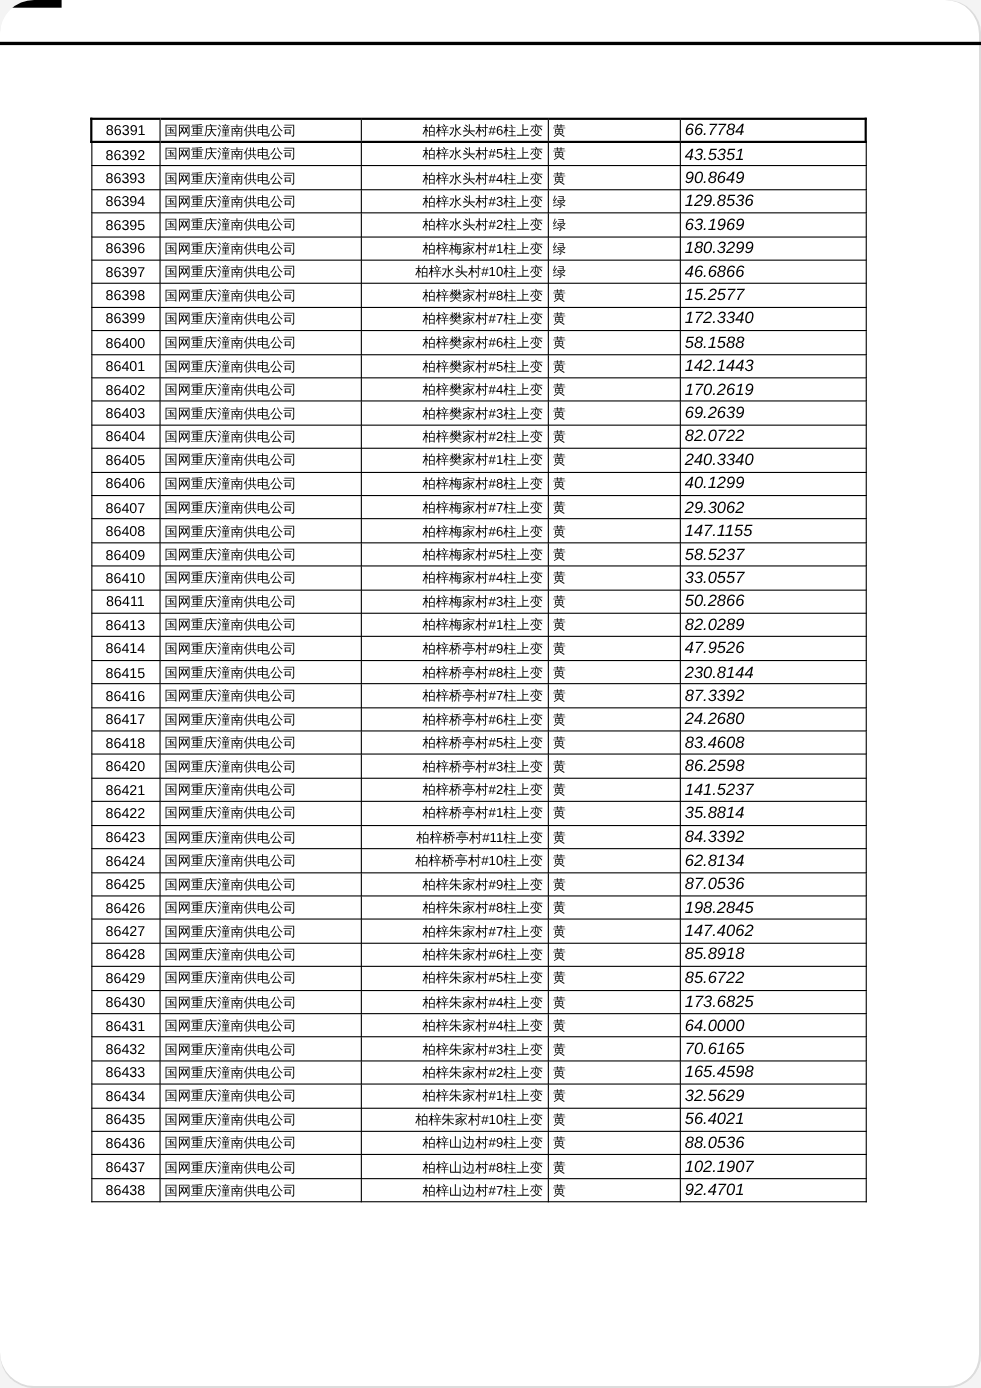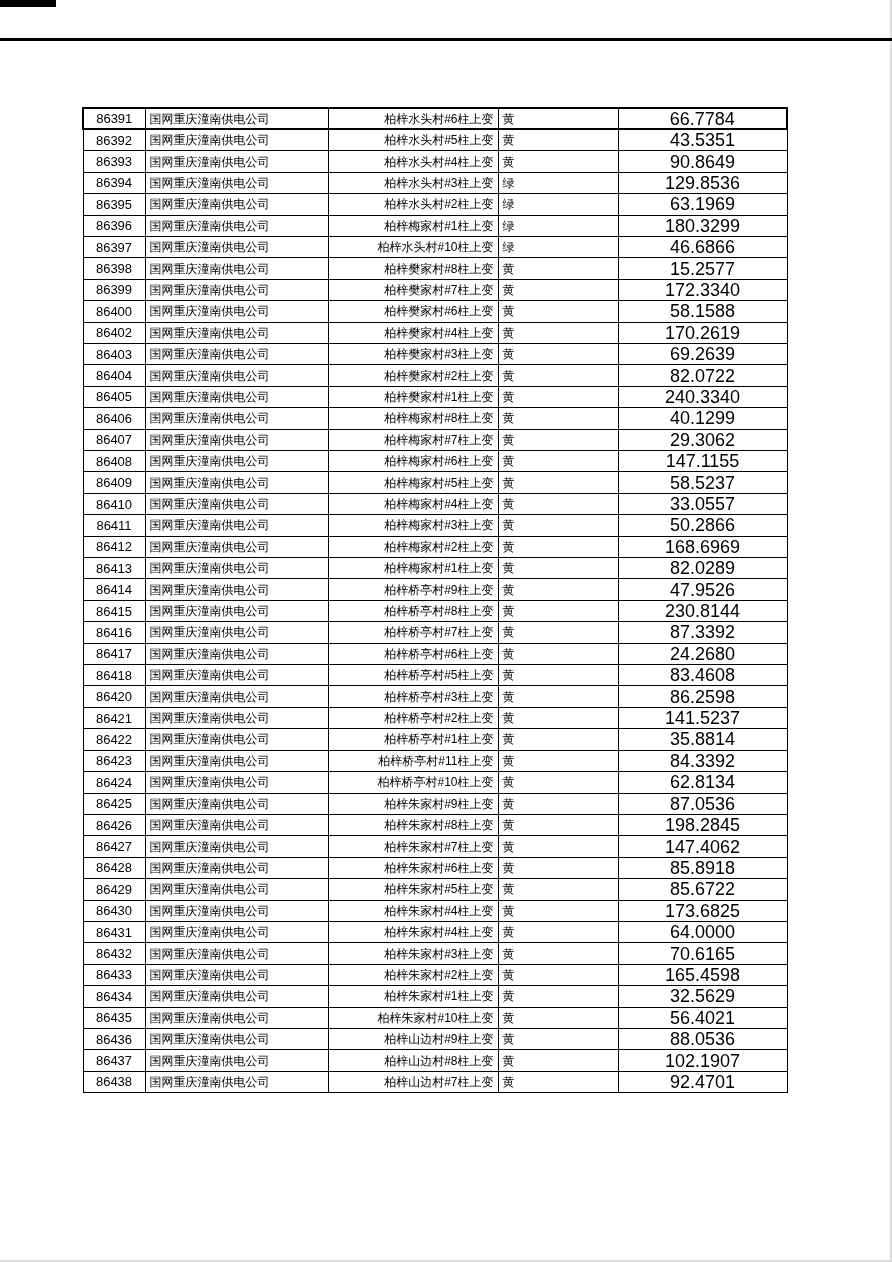--- a/index.html
+++ b/index.html
@@ -8,20 +8,21 @@
     background: #f4f4f4;
     font-family: "Liberation Sans", "DejaVu Sans", sans-serif;
   }
   .page {
     position: relative;
     width: 892px;
     height: 1262px;
     background: #ffffff;
     overflow: hidden;
     box-shadow: inset -2px 0 0 #dcdcdc, inset 0 -2px 0 #dcdcdc;
+    border-radius: 31px;
   }
   .corner-mark {
     position: absolute;
     left: 0;
     top: 0;
     width: 56px;
     height: 7px;
     background: #000000;
   }
   .top-rule {
@@ -48,21 +49,21 @@
     line-height: 1;
     color: #000000;
     padding: 0 4px;
     overflow: hidden;
     white-space: nowrap;
   }
   td.cell-id      { text-align: center; font-size: 13px; font-family: "Liberation Sans", "DejaVu Sans", sans-serif; }
   td.cell-company { text-align: left; }
   td.cell-name    { text-align: right; margin-left: 32px; }
   td.cell-status  { text-align: left; }
-  td.cell-value   { text-align: center; font-size: 18px; }
+  td.cell-value   { font-size: 15px; font-style: italic; }
   tr.data-row:first-child td.cell {
     border-top-width: 2px;
     border-bottom-width: 2px;
   }
   tr.data-row:first-child td.cell:first-child { border-left-width: 2px; }
   tr.data-row:first-child td.cell:last-child  { border-right-width: 2px; }
 </style>
 </head>
 <body>
 
@@ -143,20 +144,27 @@
     <td class="cell cell-value">172.3340</td>
   </tr>
         <tr class="data-row">
     <td class="cell cell-id">86400</td>
     <td class="cell cell-company">国网重庆潼南供电公司</td>
     <td class="cell cell-name">柏梓樊家村#6柱上变</td>
     <td class="cell cell-status">黄</td>
     <td class="cell cell-value">58.1588</td>
   </tr>
         <tr class="data-row">
+    <td class="cell cell-id">86401</td>
+    <td class="cell cell-company">国网重庆潼南供电公司</td>
+    <td class="cell cell-name">柏梓樊家村#5柱上变</td>
+    <td class="cell cell-status">黄</td>
+    <td class="cell cell-value">142.1443</td>
+  </tr>
+        <tr class="data-row">
     <td class="cell cell-id">86402</td>
     <td class="cell cell-company">国网重庆潼南供电公司</td>
     <td class="cell cell-name">柏梓樊家村#4柱上变</td>
     <td class="cell cell-status">黄</td>
     <td class="cell cell-value">170.2619</td>
   </tr>
         <tr class="data-row">
     <td class="cell cell-id">86403</td>
     <td class="cell cell-company">国网重庆潼南供电公司</td>
     <td class="cell cell-name">柏梓樊家村#3柱上变</td>
@@ -211,27 +219,20 @@
     <td class="cell cell-name">柏梓梅家村#4柱上变</td>
     <td class="cell cell-status">黄</td>
     <td class="cell cell-value">33.0557</td>
   </tr>
         <tr class="data-row">
     <td class="cell cell-id">86411</td>
     <td class="cell cell-company">国网重庆潼南供电公司</td>
     <td class="cell cell-name">柏梓梅家村#3柱上变</td>
     <td class="cell cell-status">黄</td>
     <td class="cell cell-value">50.2866</td>
-  </tr>
-        <tr class="data-row">
-    <td class="cell cell-id">86412</td>
-    <td class="cell cell-company">国网重庆潼南供电公司</td>
-    <td class="cell cell-name">柏梓梅家村#2柱上变</td>
-    <td class="cell cell-status">黄</td>
-    <td class="cell cell-value">168.6969</td>
   </tr>
         <tr class="data-row">
     <td class="cell cell-id">86413</td>
     <td class="cell cell-company">国网重庆潼南供电公司</td>
     <td class="cell cell-name">柏梓梅家村#1柱上变</td>
     <td class="cell cell-status">黄</td>
     <td class="cell cell-value">82.0289</td>
   </tr>
         <tr class="data-row">
     <td class="cell cell-id">86414</td>

